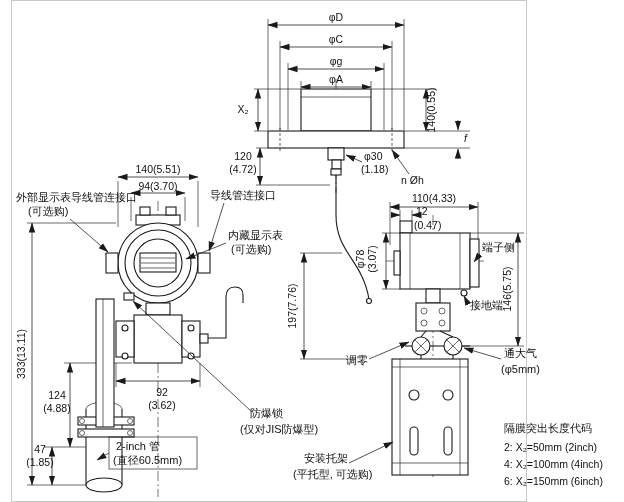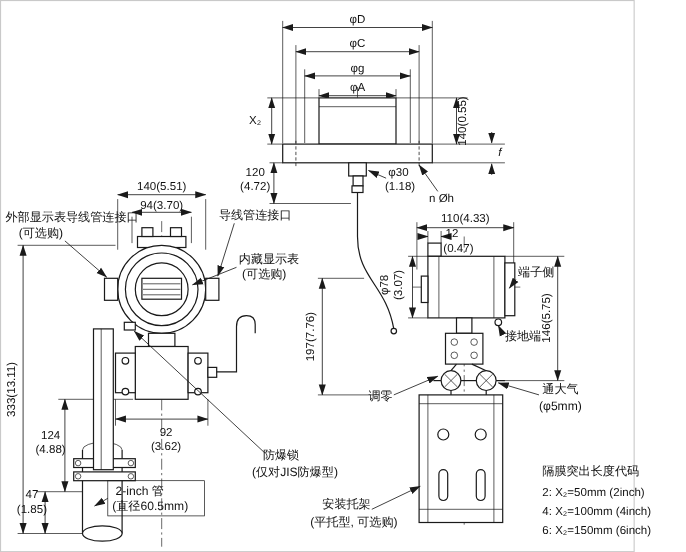--- a/index.html
+++ b/index.html
@@ -1,19 +1,20 @@
 <!DOCTYPE html>
 <html><head>
 <meta charset="utf-8">
 <style>
   html,body { margin:0; padding:0; background:#fff; }
   .stage {
-    position:relative; width:577px; height:502px; background:#ffffff;
+    position:relative; width:516px; height:502px; background:#ffffff;
     border:1px solid #c9c9c9; box-sizing:border-box;
     font-family:"Liberation Sans", sans-serif;
+    margin-left:11px;
   }
   svg text {
     font-family:"Liberation Sans", sans-serif;
     font-size:10.5px; fill:#111;
   }
   svg text.zh { font-size:11px; }
   svg text.it { font-style:italic; }
   .ln   { stroke:#1a1a1a; stroke-width:1.1; fill:none; }
   .fw   { stroke:#1a1a1a; stroke-width:1.1; fill:#ffffff; }
   .thin { stroke:#1a1a1a; stroke-width:0.65; fill:none; }

